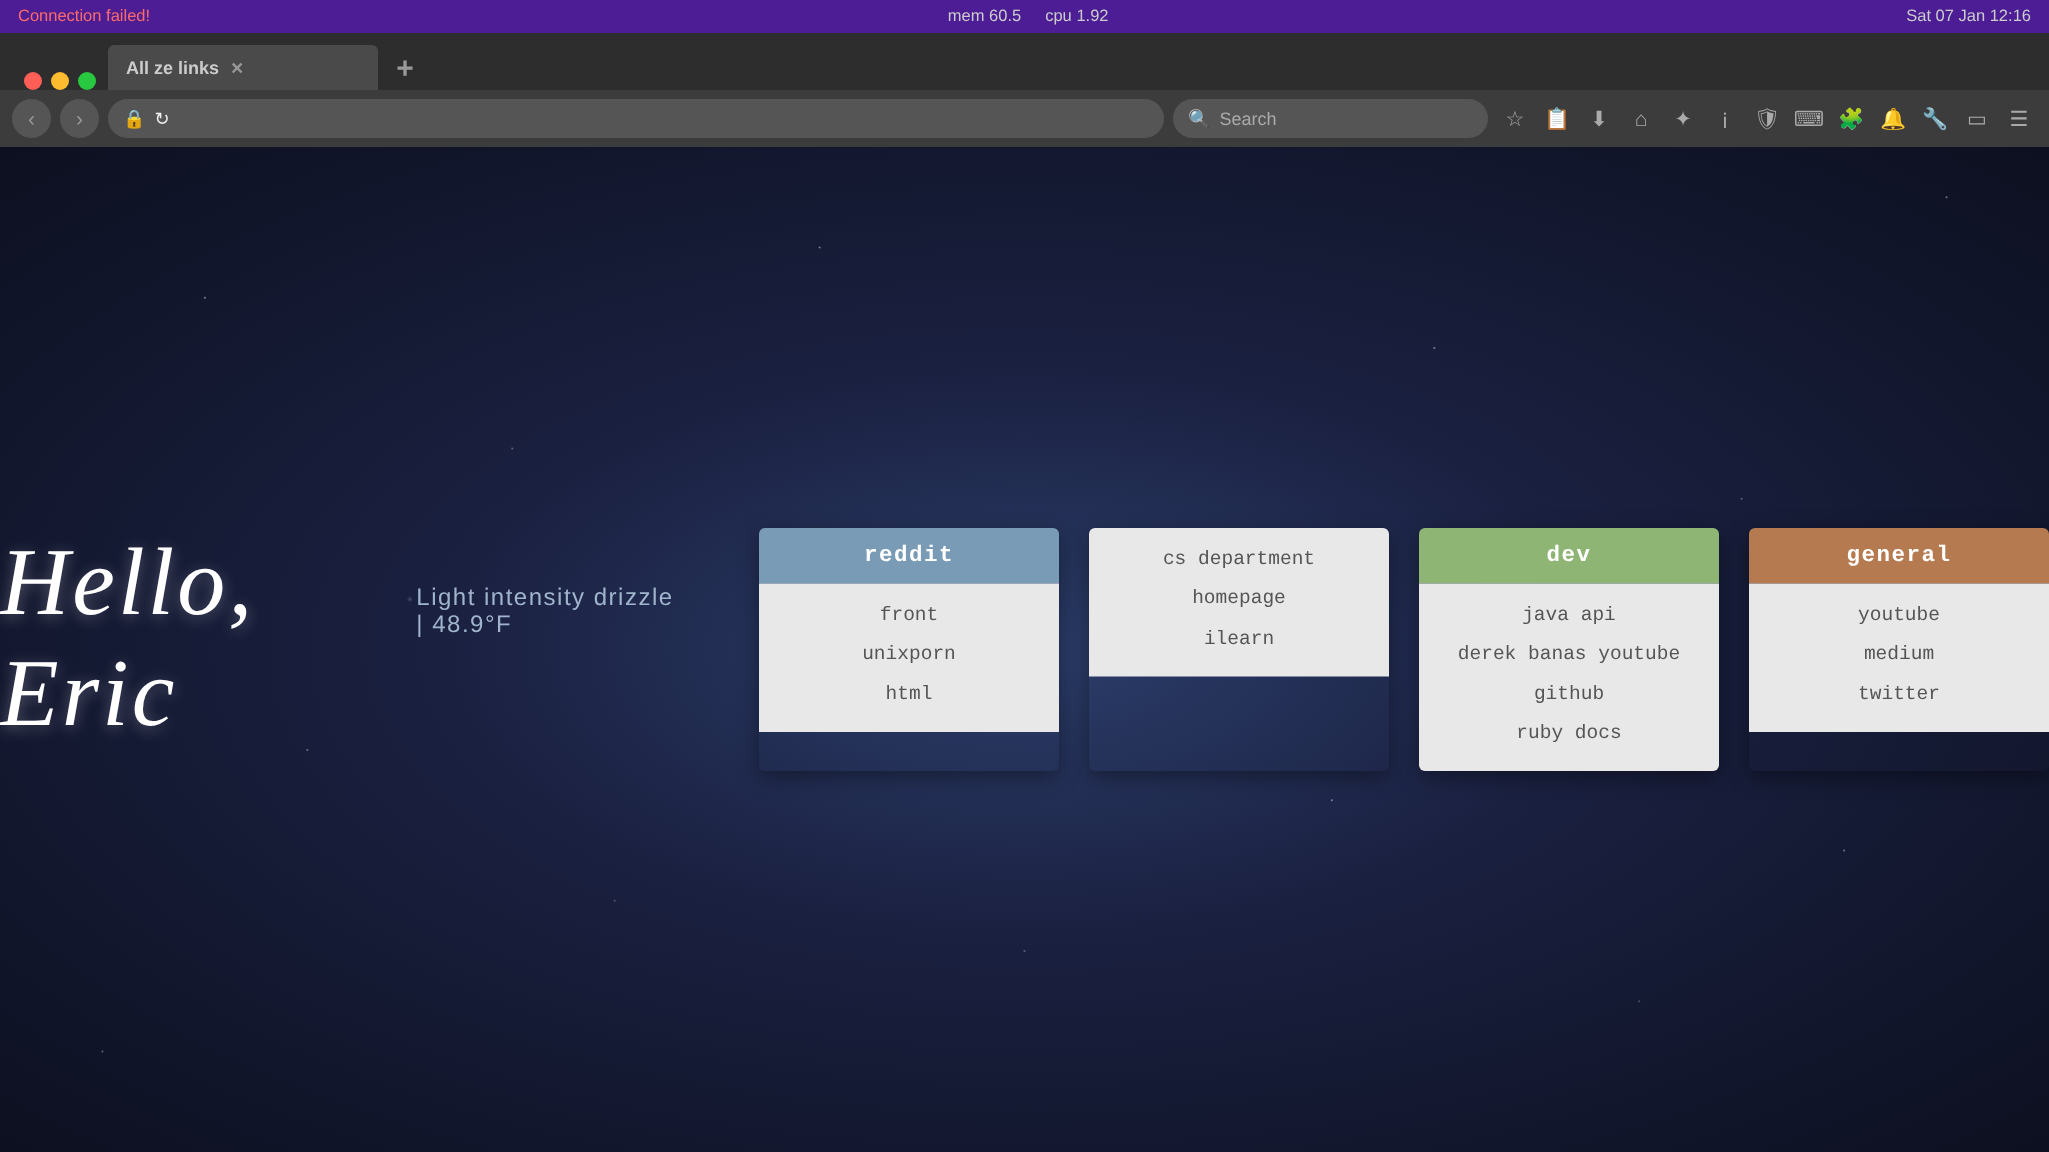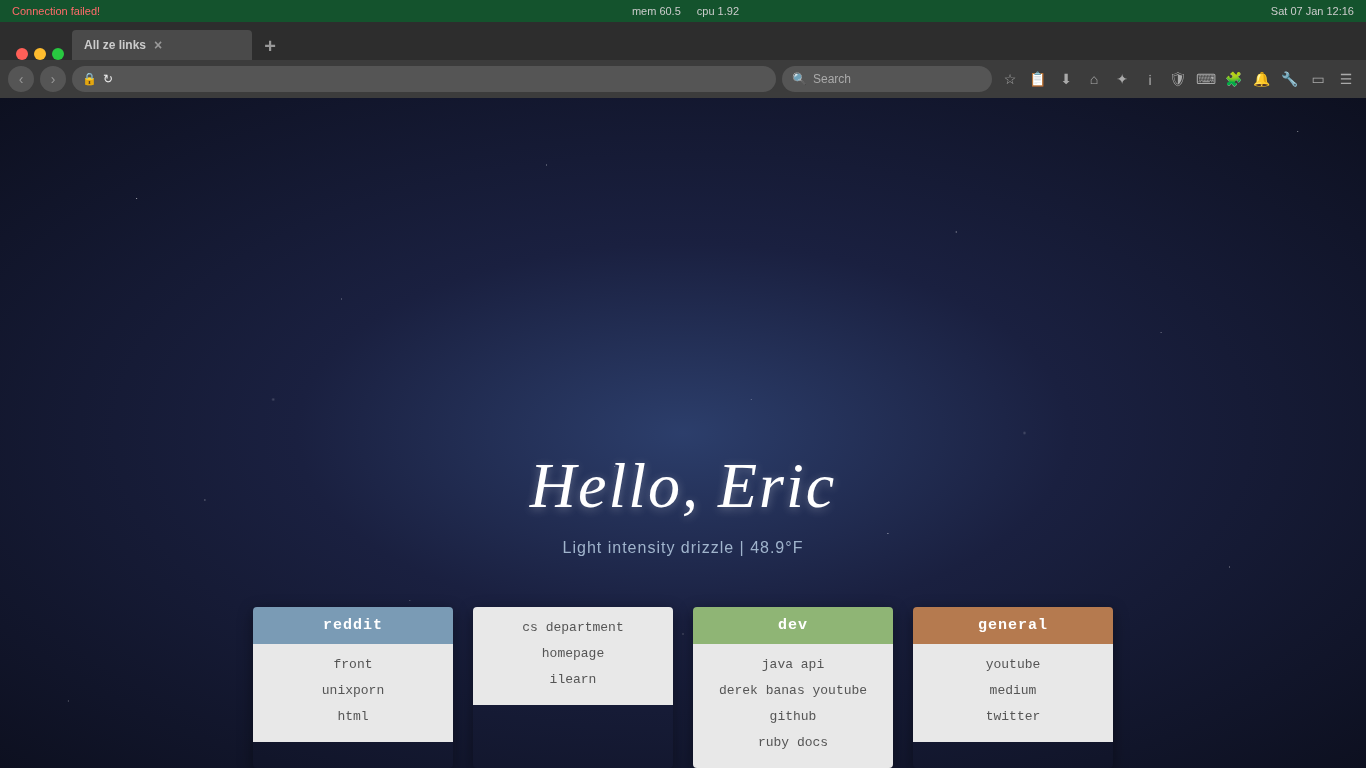--- a/index.html
+++ b/index.html
@@ -1,21 +1,21 @@
 <!DOCTYPE html>
 <html><head>
   <meta charset="utf-8">
   <style>
     * { margin: 0; padding: 0; box-sizing: border-box; }
     body { width: 1366px; height: 768px; overflow: hidden; font-family: sans-serif; background: #1a1a2e; }
 
     
     .system-bar {
       height: 22px;
-      background: #14532d;
+      background: #4c1d95;
       display: flex;
       align-items: center;
       justify-content: space-between;
       padding: 0 12px;
       font-size: 11px;
       color: #ccc;
     }
     .system-bar-left { color: #ff6b6b; }
     .system-bar-center { display: flex; gap: 16px; justify-content: center; }
     .system-bar-right { color: #ccc; }
@@ -139,25 +139,26 @@
       font-size: 14px;
       cursor: pointer;
     }
 
     
     .page-content {
       width: 100%;
       height: calc(768px - 22px - 38px - 38px);
       background: radial-gradient(ellipse at center, #2c3e6b 0%, #1a2040 40%, #0d1020 100%);
       display: flex;
-      flex-direction: column;
+      flex-direction: row;
       align-items: center;
       justify-content: flex-end;
       position: relative;
       overflow: hidden;
+      gap: 48px;
     }
 
     
     .page-content::before {
       content: '';
       position: absolute;
       inset: 0;
       background-image:
         radial-gradient(1px 1px at 10% 15%, rgba(255,255,255,0.6) 0%, transparent 100%),
         radial-gradient(1px 1px at 25% 30%, rgba(255,255,255,0.4) 0%, transparent 100%),

